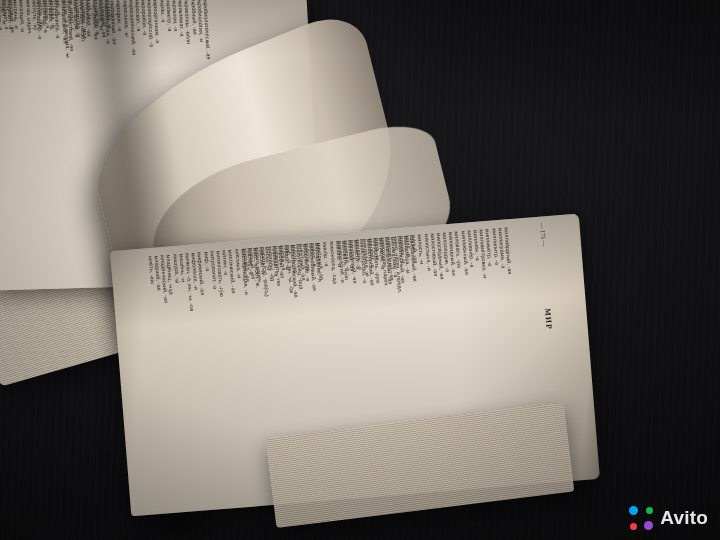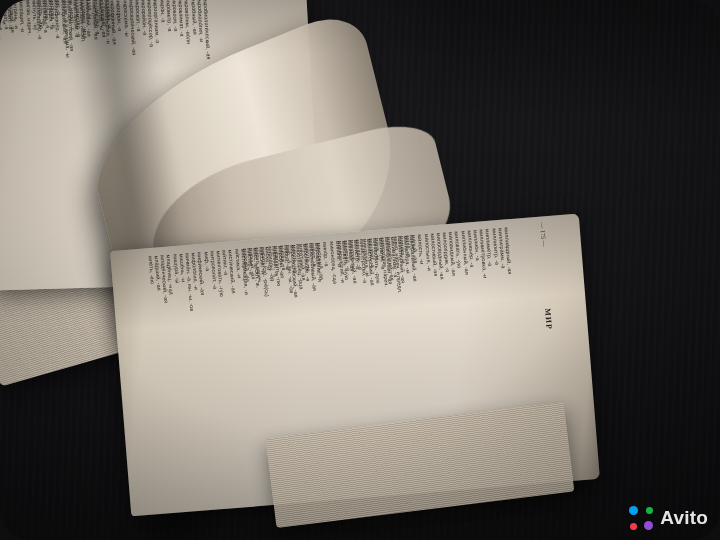--- a/index.html
+++ b/index.html
@@ -12,21 +12,20 @@
     height: 540px;
     overflow: hidden;
     font-family: "Liberation Sans", sans-serif;
   }
   #scene {
     position: relative;
     width: 720px;
     height: 540px;
     background: #141416;
     overflow: hidden;
-    border-radius: 29px;
   }
   
   .desk {
     position: absolute;
     inset: 0;
     background:
       linear-gradient(180deg, #101012 0%, #17171a 22%, #141417 55%, #0d0d0f 100%);
   }
   .desk::after {
     content: "";

